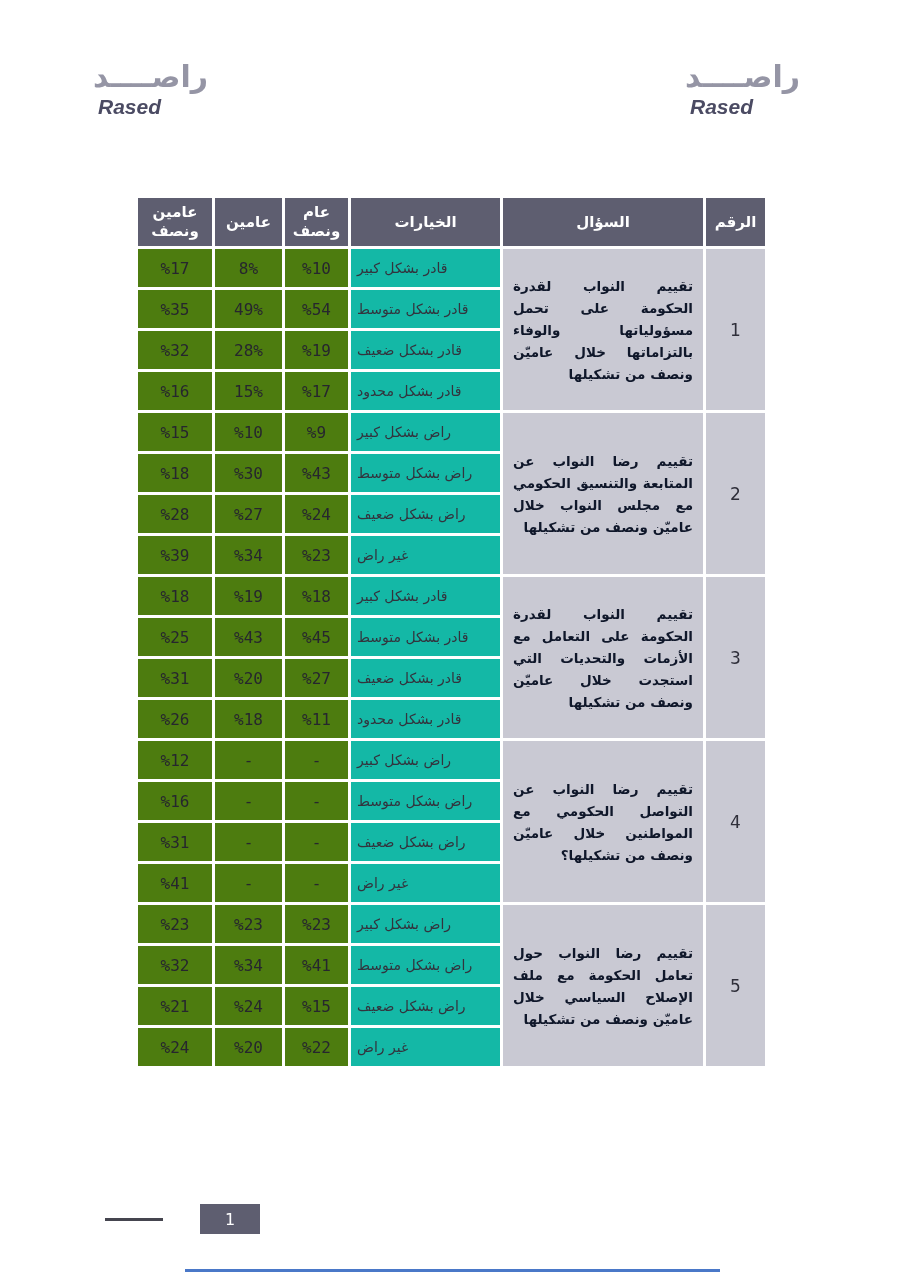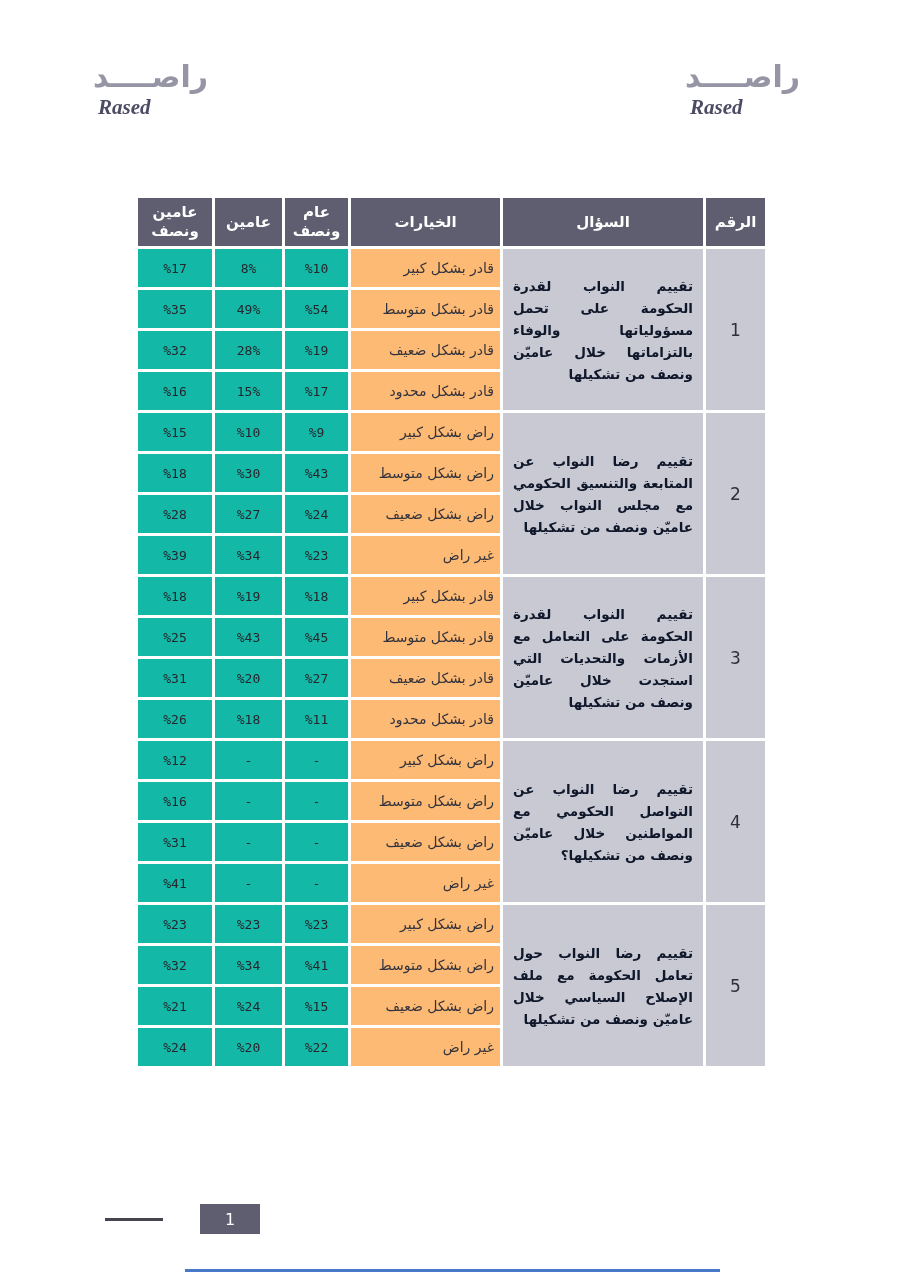--- a/index.html
+++ b/index.html
@@ -11,47 +11,47 @@
   .title {
     position:absolute; top:44px; left:200px; width:500px;
     text-align:center; font-weight:bold; font-size:17px; color:#3a3a44;
     line-height:38px;
   }
   .logo { position:absolute; top:60px; width:110px; text-align:left; }
   .logo-right { right:100px; }
   .logo-left  { left:98px; }
   .logo-ar { font-size:30px; color:#9595a5; font-weight:bold; line-height:34px; }
   .logo-en {
-    font-family:Liberation Serif, serif; font-style:italic; font-weight:bold;
+    font-family:Liberation Sans, sans-serif; font-style:italic; font-weight:bold;
     font-size:21px; color:#4b4b63; line-height:26px;
   }
   
   table.survey {
     position:absolute; top:195px; left:135px; width:630px;
     border-collapse:collapse; table-layout:fixed;
   }
   table.survey td, table.survey th { border:3px solid #ffffff; }
   th.hd {
     background:#5e5e70; color:#ffffff; font-size:15px; font-weight:bold;
     height:44px; padding:2px 3px; text-align:center; line-height:19px;
   }
   td.num {
     background:#c9c9d3; color:#2f2f3a; font-size:17px; text-align:center;
   }
   td.question {
     background:#c9c9d3; color:#0f172a; font-weight:bold; font-size:13.5px;
     text-align:justify; padding:6px 10px; line-height:22px;
   }
   td.option {
-    background:#fdba74; color:#33333d; font-size:14px; text-align:right;
+    background:#14b8a6; color:#33333d; font-size:14px; text-align:left;
     height:36px; padding:0 6px;
   }
   td.pct {
-    background:#14b8a6; color:#26262e;
-    font-family:"DejaVu Sans Mono", monospace; font-size:13px;
+    background:#4d7c0f; color:#26262e;
+    font-family:"DejaVu Sans Mono", monospace; font-size:16px;
     text-align:center; direction:ltr; height:36px;
   }
   
   .footer-rule {
     position:absolute; left:105px; top:1218px; width:58px; height:3px;
     background:#45454f;
   }
   .page-num {
     position:absolute; left:200px; top:1204px; width:60px; height:30px;
     background:#5e5e70; color:#ffffff; font-size:16px;

